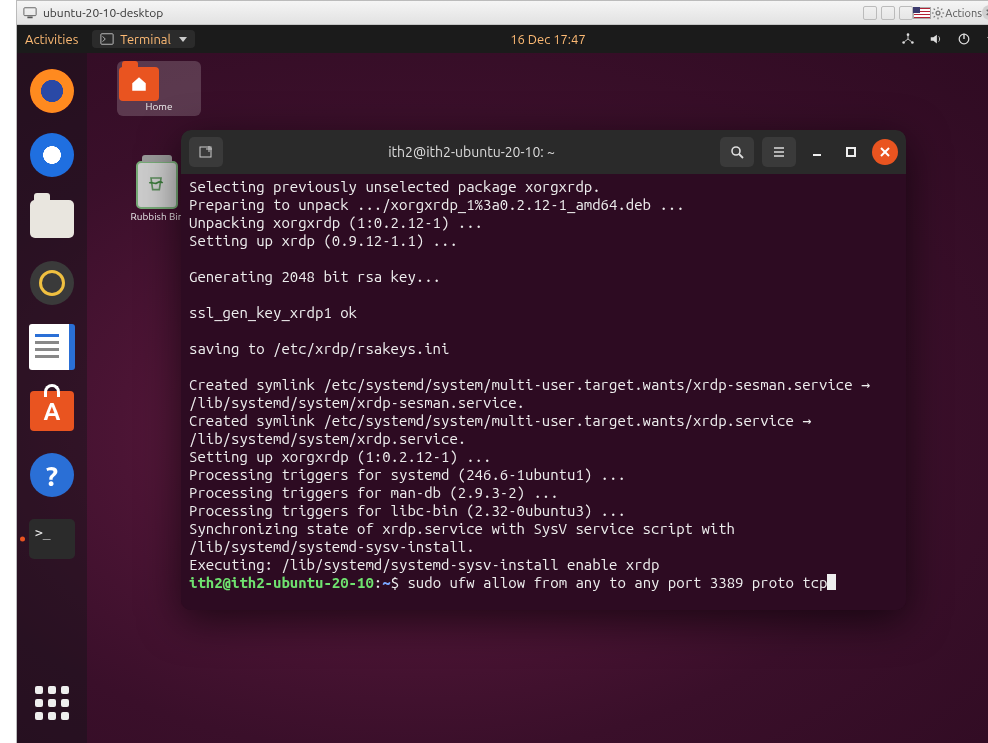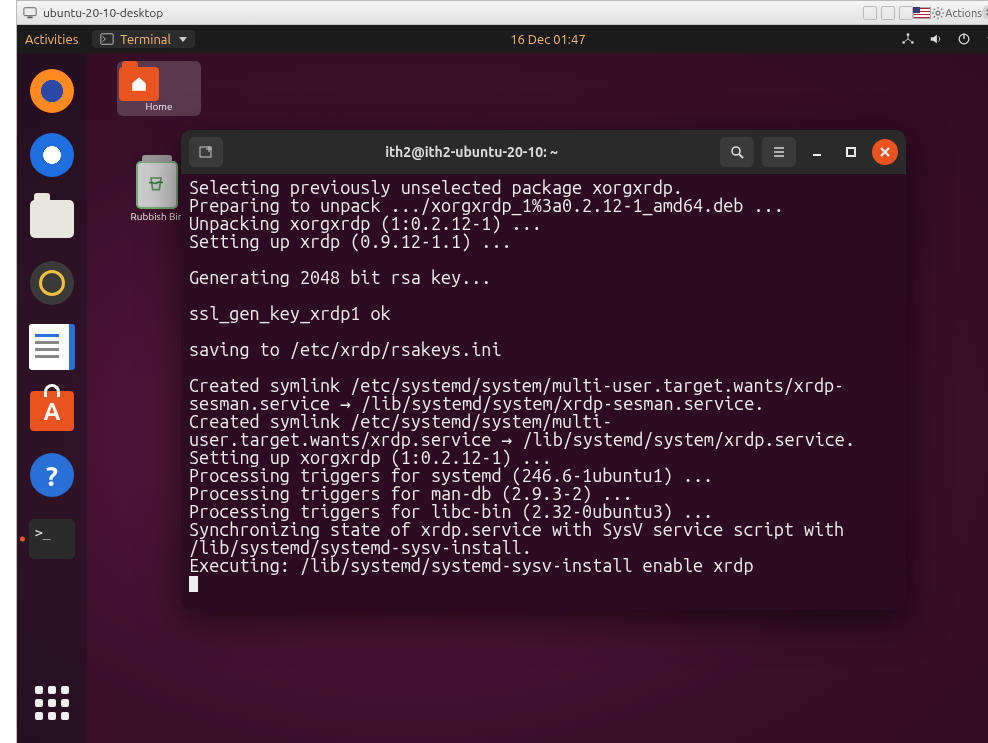--- a/index.html
+++ b/index.html
@@ -39,26 +39,26 @@
   .home-folder svg{position:absolute;top:8px;left:11px;width:18px;height:18px;fill:#fff;}
   .dicon.bin{left:100px;top:108px;}
   .bin-box{width:38px;height:44px;background:#ccc;border-radius:5px;border:2px solid #7a7;position:relative;margin:0 auto 2px;}
   .bin-box:before{content:"";position:absolute;top:-8px;left:4px;right:4px;height:7px;background:#999;border-radius:3px 3px 0 0;}
   .bin-box svg{position:absolute;top:10px;left:8px;width:20px;height:20px;}
   
   .term-win{position:absolute;left:164px;top:77px;width:725px;height:480px;background:#2d0b22;border-radius:10px;box-shadow:0 10px 40px rgba(0,0,0,.6);overflow:hidden;display:flex;flex-direction:column;}
   .term-titlebar{height:44px;background:#2a2a2a;display:flex;align-items:center;padding:0 8px;gap:8px;}
   .tbtn{width:34px;height:30px;background:#3a3a3a;border-radius:5px;display:flex;align-items:center;justify-content:center;}
   .tbtn svg{width:16px;height:16px;fill:#ddd;stroke:#ddd;}
-  .term-title{flex:1;text-align:center;color:#ddd;font-size:14px;font-weight:700;}
+  .term-title{flex:1;text-align:center;color:#ddd;font-size:14px;font-weight:400;}
   .winbtn{width:26px;height:26px;border-radius:50%;display:flex;align-items:center;justify-content:center;}
   .winbtn.close{background:#e95420;}
   .winbtn svg{width:12px;height:12px;stroke:#eee;fill:none;stroke-width:2;}
   .winbtn.close svg{stroke:#fff;}
-  .term-body{flex:1;background:#2d0b22;padding:4px 8px 8px;font-family:"Ubuntu Mono","DejaVu Sans Mono",monospace;font-size:18px;line-height:18px;color:#eee;white-space:pre-wrap;overflow:hidden;}
+  .term-body{flex:1;background:#2d0b22;padding:4px 8px 8px;font-family:"Ubuntu Mono","DejaVu Sans Mono",monospace;font-size:15px;line-height:18px;color:#eee;white-space:pre-wrap;overflow:hidden;}
   .pr-user{color:#6fe26f;font-weight:bold;}
   .pr-path{color:#7aa7ff;font-weight:bold;}
   .cursor{display:inline-block;width:9px;height:16px;background:#eee;vertical-align:-2px;}
   
   .ic-ff{background:radial-gradient(circle at 50% 50%,#2a49a6 0 35%,#ff8a1f 36% 70%,#ff3d1f 71% 100%);border-radius:50%;width:44px;height:44px;}
   .ic-tb{background:radial-gradient(circle at 50% 50%,#fff 0 28%,#1f6fe0 29% 100%);border-radius:50%;width:44px;height:44px;}
   .ic-files{width:44px;height:38px;background:#e9e6df;border-radius:5px;position:relative;}
   .ic-files:before{content:"";position:absolute;top:-7px;left:4px;width:16px;height:9px;background:#e9e6df;border-radius:3px 3px 0 0;}
   .ic-rhythm{width:44px;height:44px;border-radius:50%;background:#3a3a3a;display:flex;align-items:center;justify-content:center;}
   .ic-rhythm span{width:20px;height:20px;border:3px solid #f0c040;border-radius:50%;}
@@ -113,21 +113,21 @@
       <span>Activities</span>
       <span class="tb-app">
         <svg class="tb-ico" viewBox="0 0 16 16">
             <rect x="1" y="2" width="14" height="12" rx="1" fill="none" stroke="#ccc"></rect>
             <path d="M3 5l3 3-3 3" fill="none" stroke="#ccc"></path>
           </svg>
         <span>Terminal</span>
         <span class="caret"></span>
       </span>
     </div>
-    <div class="tb-center">16 Dec  01:47</div>
+    <div class="tb-center">16 Dec  17:47</div>
     <div class="tb-right">
       <svg class="tb-ico" viewBox="0 0 16 16">
           <circle cx="8" cy="3" r="1.5" fill="#ddd"></circle>
           <circle cx="3" cy="12" r="1.5" fill="#ddd"></circle>
           <circle cx="13" cy="12" r="1.5" fill="#ddd"></circle>
           <path d="M8 4v4M8 8l-4 3M8 8l4 3" stroke="#ddd" fill="none"></path>
         </svg>
       <svg class="tb-ico" viewBox="0 0 16 16">
           <path d="M2 6v4h3l4 3V3L5 6z" fill="#ddd"></path>
           <path d="M11 5c1.5 1 1.5 5 0 6" stroke="#ddd" fill="none"></path>
@@ -253,17 +253,17 @@
 saving to /etc/xrdp/rsakeys.ini
 
 Created symlink /etc/systemd/system/multi-user.target.wants/xrdp-sesman.service → /lib/systemd/system/xrdp-sesman.service.
 Created symlink /etc/systemd/system/multi-user.target.wants/xrdp.service → /lib/systemd/system/xrdp.service.
 Setting up xorgxrdp (1:0.2.12-1) ...
 Processing triggers for systemd (246.6-1ubuntu1) ...
 Processing triggers for man-db (2.9.3-2) ...
 Processing triggers for libc-bin (2.32-0ubuntu3) ...
 Synchronizing state of xrdp.service with SysV service script with /lib/systemd/systemd-sysv-install.
 Executing: /lib/systemd/systemd-sysv-install enable xrdp
-<span class="cursor"></span></div>
+<span><span class="pr-user">ith2@ith2-ubuntu-20-10</span>:<span class="pr-path">~</span>$ sudo ufw allow from any to any port 3389 proto tcp</span><span class="cursor"></span></div>
     </div>
 
   </div>
 </div>
 
 </body></html>

